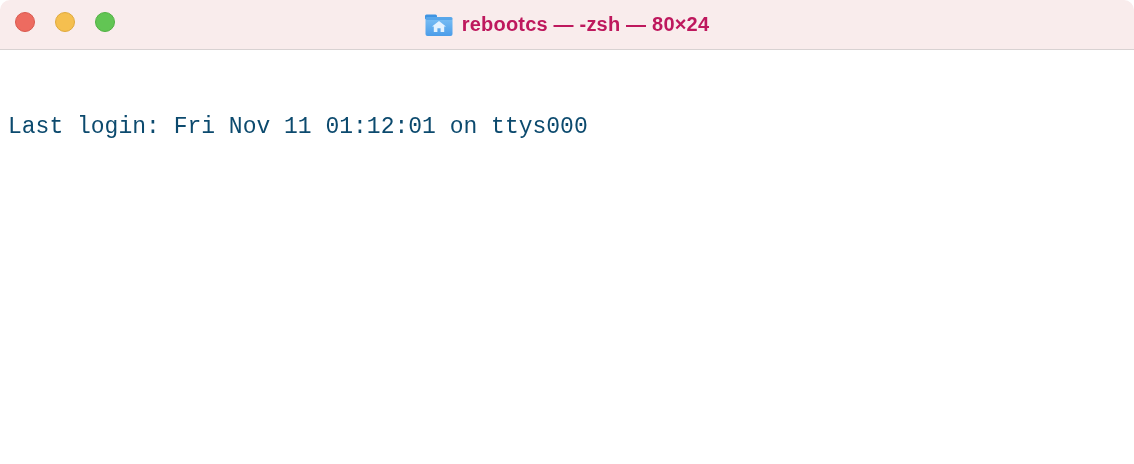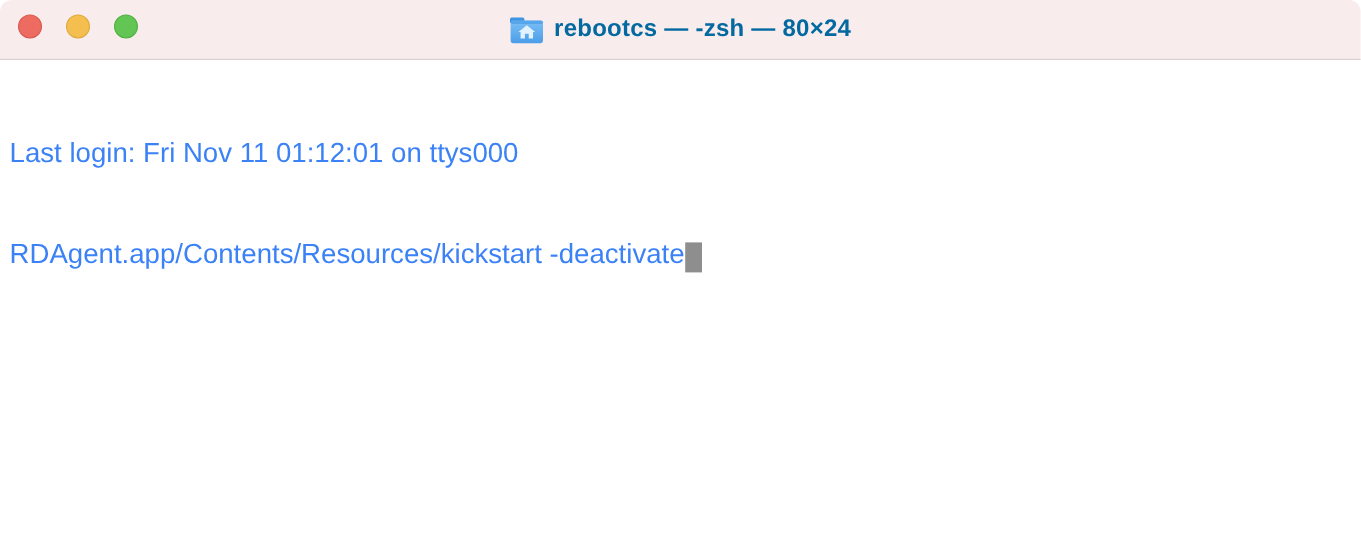--- a/index.html
+++ b/index.html
@@ -43,33 +43,33 @@
   .title-group {
     margin: 0 auto;
     display: flex;
     align-items: center;
     gap: 9px;
   }
   .title-icon { width: 28px; height: 24px; display: block; }
   .window-title {
     font-size: 20px;
     font-weight: 700;
-    color: #0369a1;
+    color: #be185d;
     letter-spacing: 0.2px;
     white-space: nowrap;
   }
 
   
   .terminal {
     background: #ffffff;
     padding: 7px 2px 0 8px;
-    font-family: Liberation Sans, sans-serif;
+    font-family: Liberation Mono, monospace;
     font-size: 23px;
     line-height: 28px;
-    color: #3b82f6;
+    color: #0c4a6e;
     white-space: pre;
     cursor: text;
     height: 413px;
   }
   .term-line { height: 28px; }
   .cursor {
     display: inline-block;
     width: 14px;
     height: 25px;
     background: #8e8e8e;
@@ -101,16 +101,15 @@
         <rect x="0.5" y="4" width="27" height="19" rx="2" fill="url(#fbody)"></rect>
         <rect x="0.5" y="4" width="27" height="3" rx="1.5" fill="#3e93e2" opacity="0.55"></rect>
         <path d="M14 8 L21 13.6 H19.2 V19 H15.6 V15.2 H12.4 V19 H8.8 V13.6 H7 Z" fill="#eaf5ff" opacity="0.95"></path>
       </svg>
       <span class="window-title">rebootcs — -zsh — 80×24</span>
     </div>
   </div>
 
   <div class="terminal">
     <div class="term-line">Last login: Fri Nov 11 01:12:01 on ttys000</div>
-    <div class="term-line"><span>RDAgent.app/Contents/Resources/kickstart -deactivate</span><span class="cursor"></span></div>
   </div>
 
 </div>
 
 </body></html>

